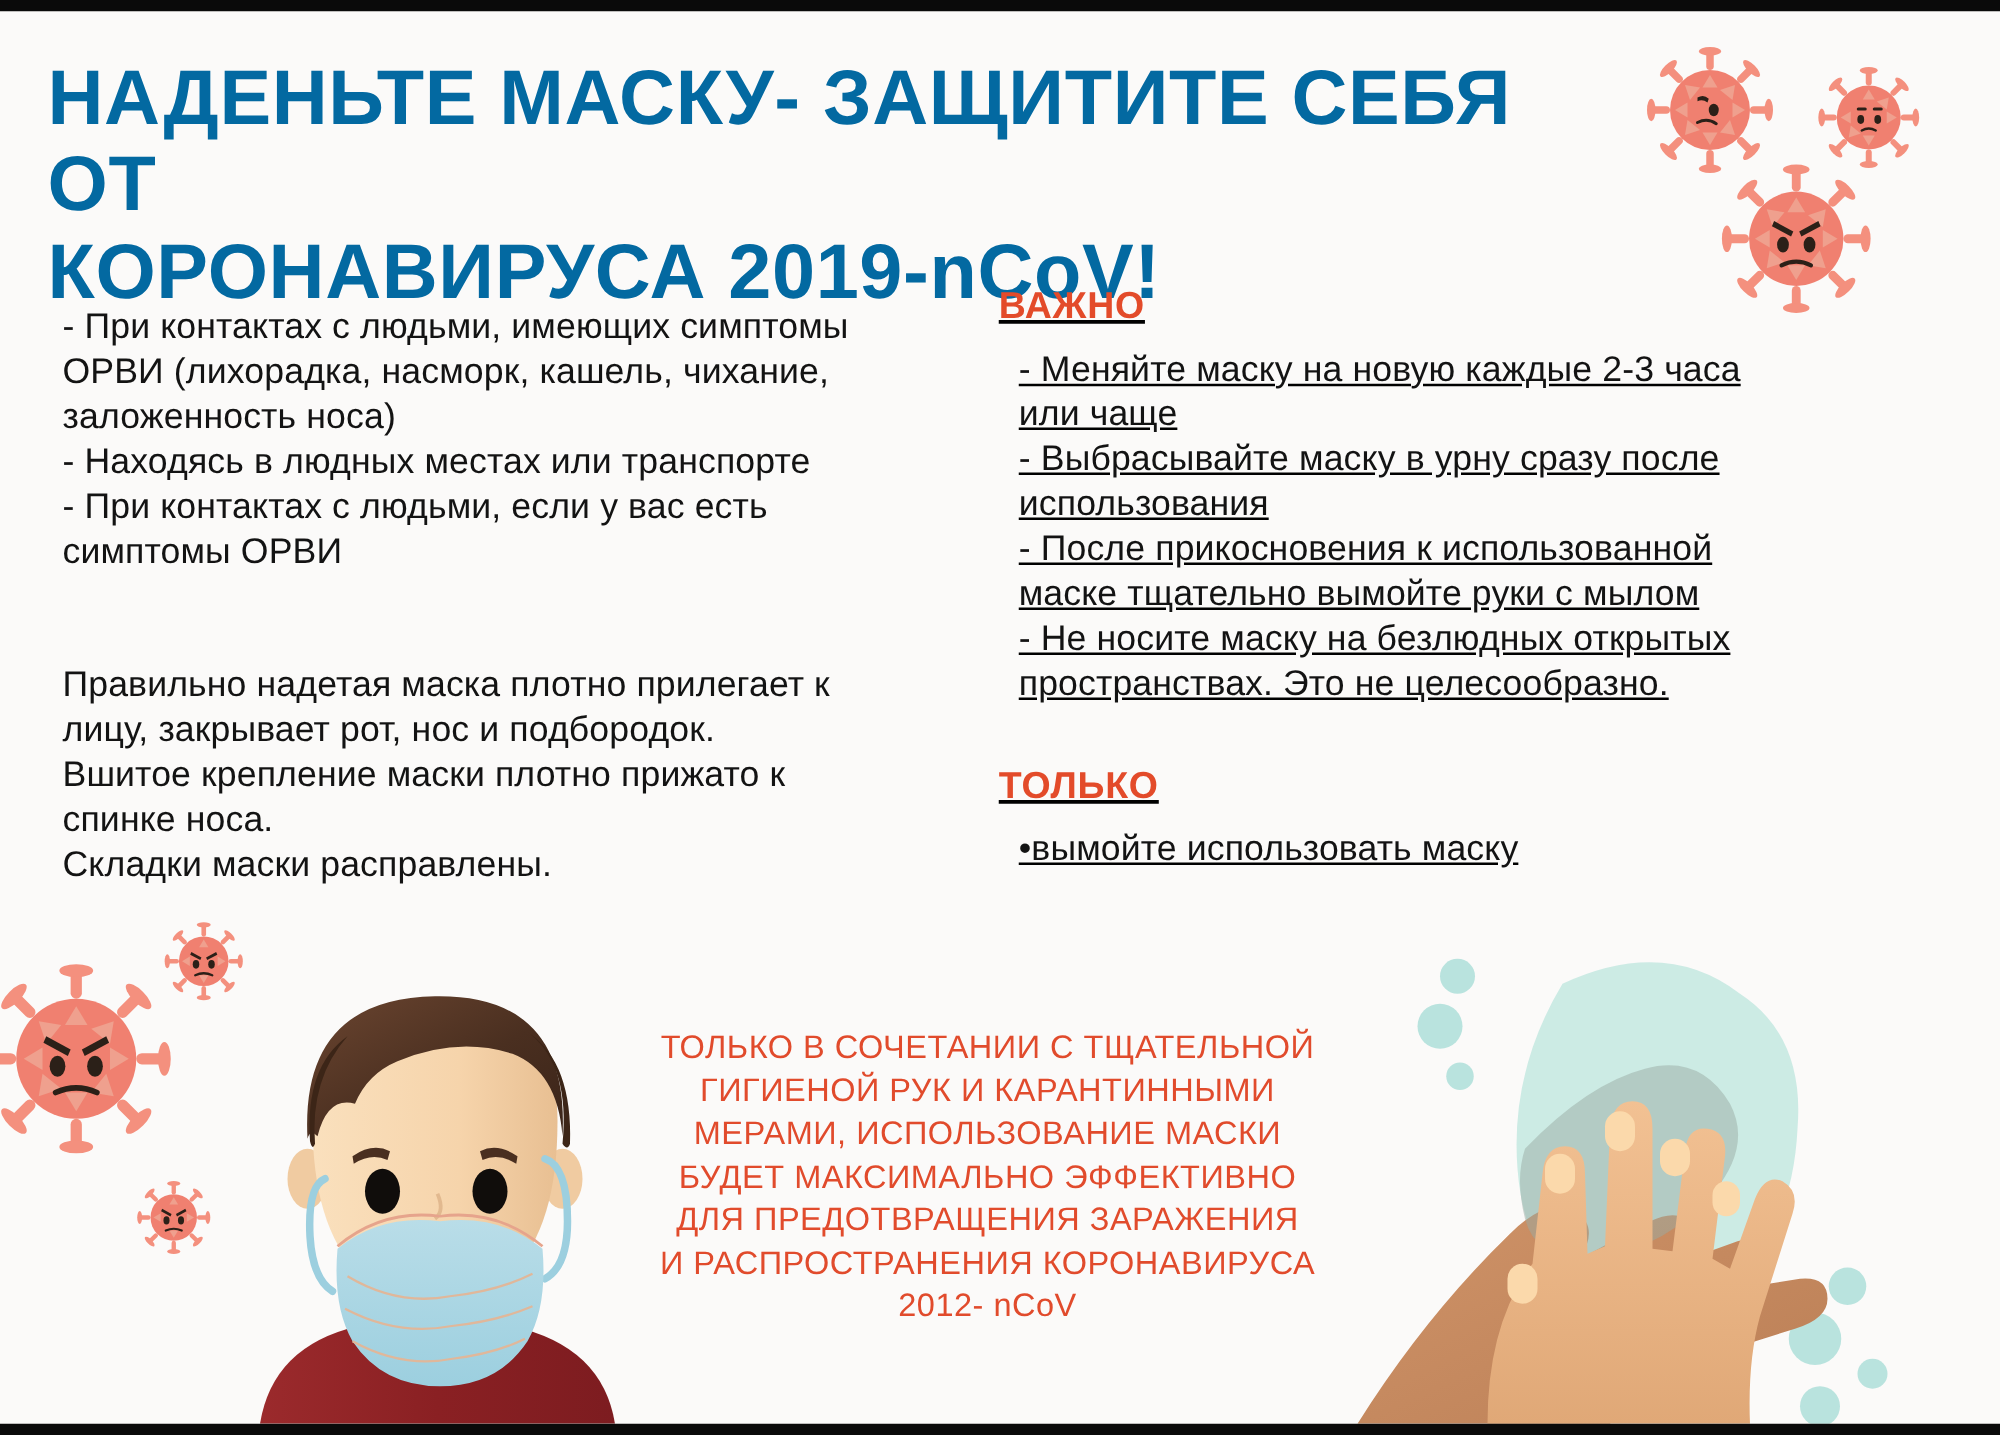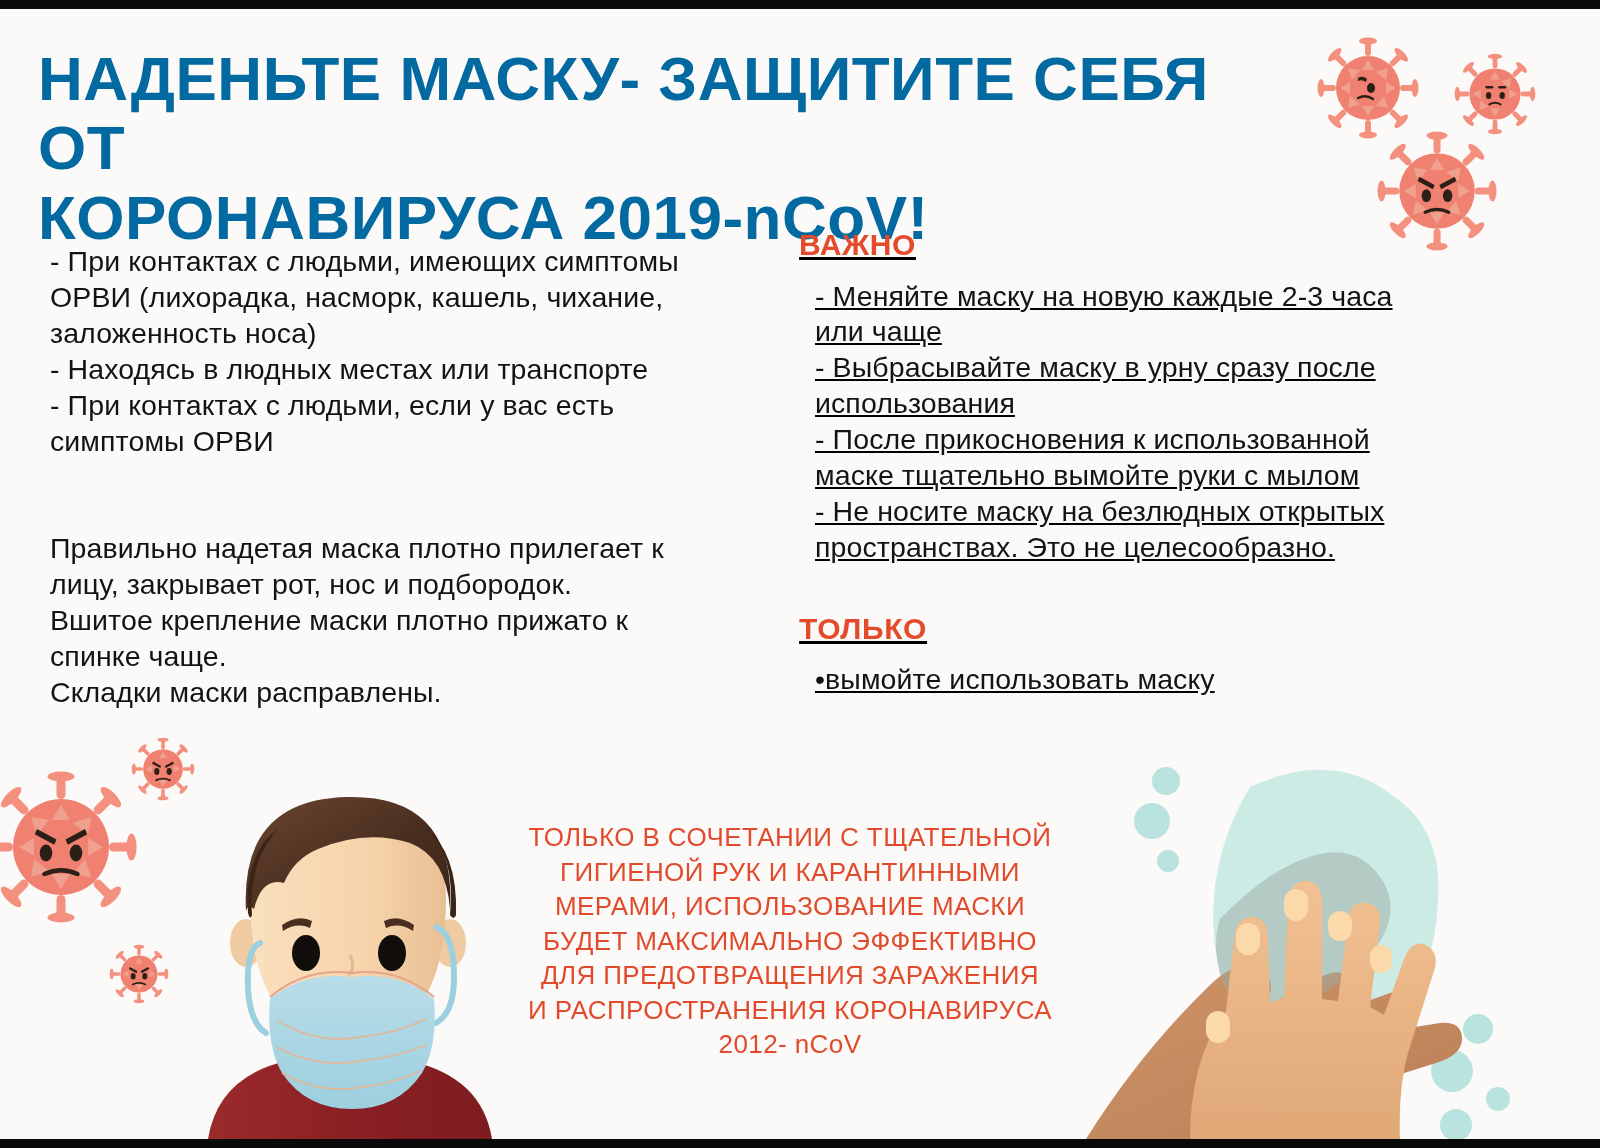--- a/index.html
+++ b/index.html
@@ -409,21 +409,21 @@
     <p class="body-text">- При контактах с людьми, имеющих симптомы
 ОРВИ (лихорадка, насморк, кашель, чихание,
 заложенность носа)
 - Находясь в людных местах или транспорте
 - При контактах с людьми, если у вас есть
 симптомы ОРВИ</p>
     <div class="gap"></div>
     <p class="body-text">Правильно надетая маска плотно прилегает к
 лицу, закрывает рот, нос и подбородок.
 Вшитое крепление маски плотно прижато к
-спинке чаще.
+спинке носа.
 Складки маски расправлены.</p>
   </div>
 
   <div class="col col-right">
     <h2 class="sec-head">ВАЖНО</h2>
     <p class="body-text">- Меняйте маску на новую каждые 2-3 часа
 или чаще
 - Выбрасывайте маску в урну сразу после
 использования
 - После прикосновения к использованной

